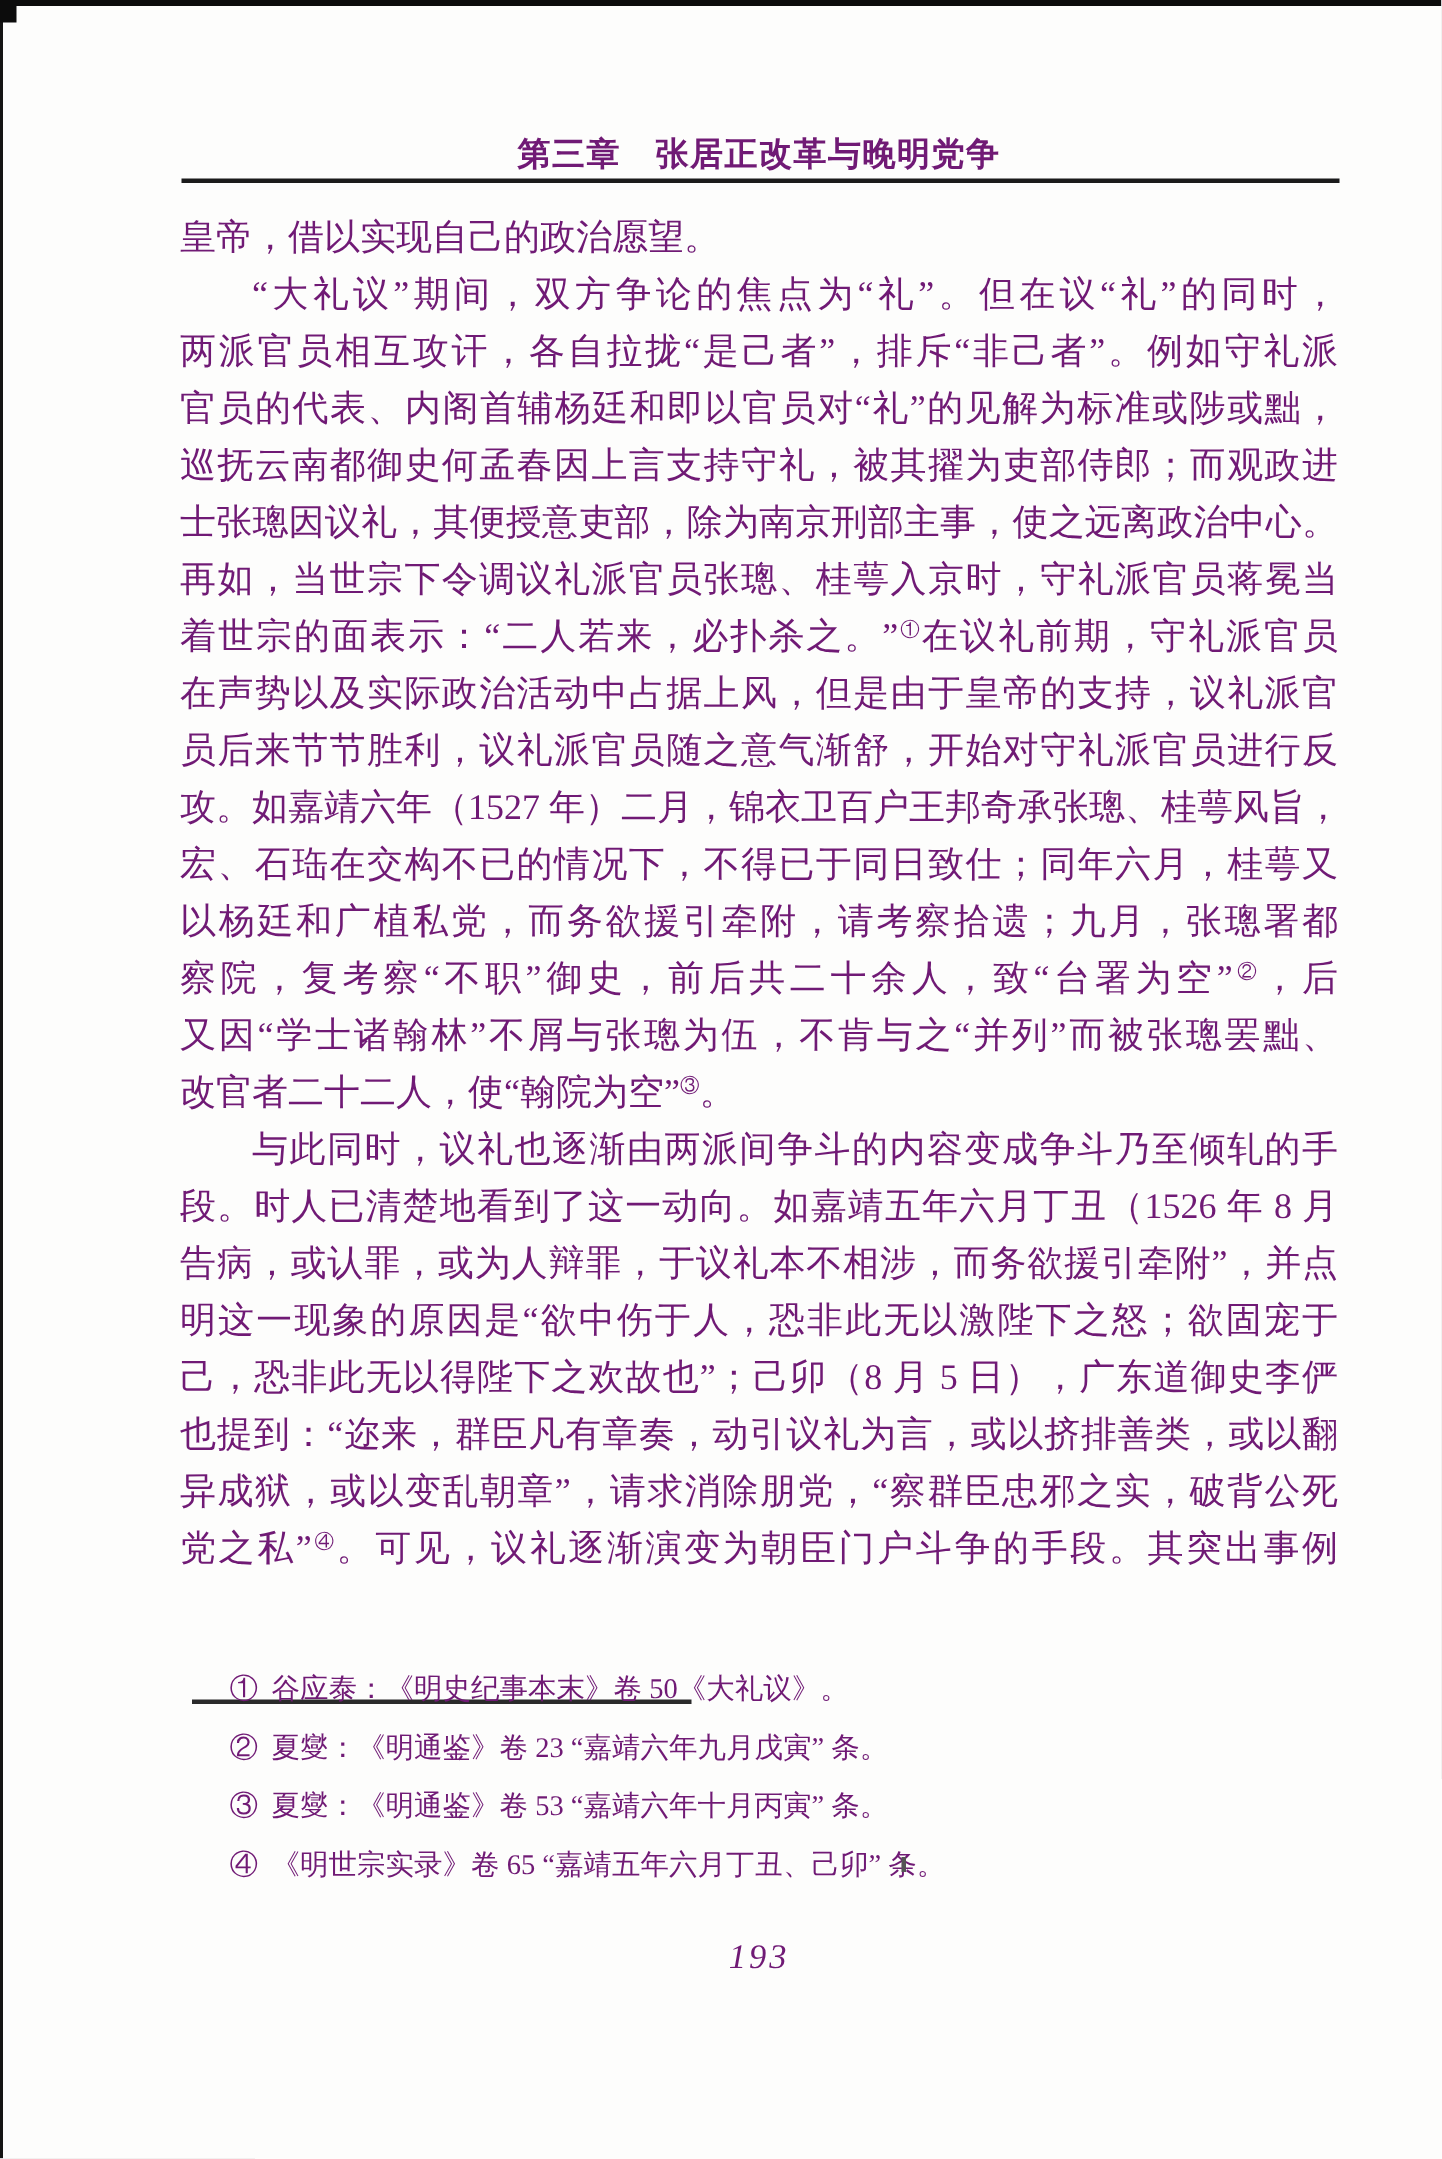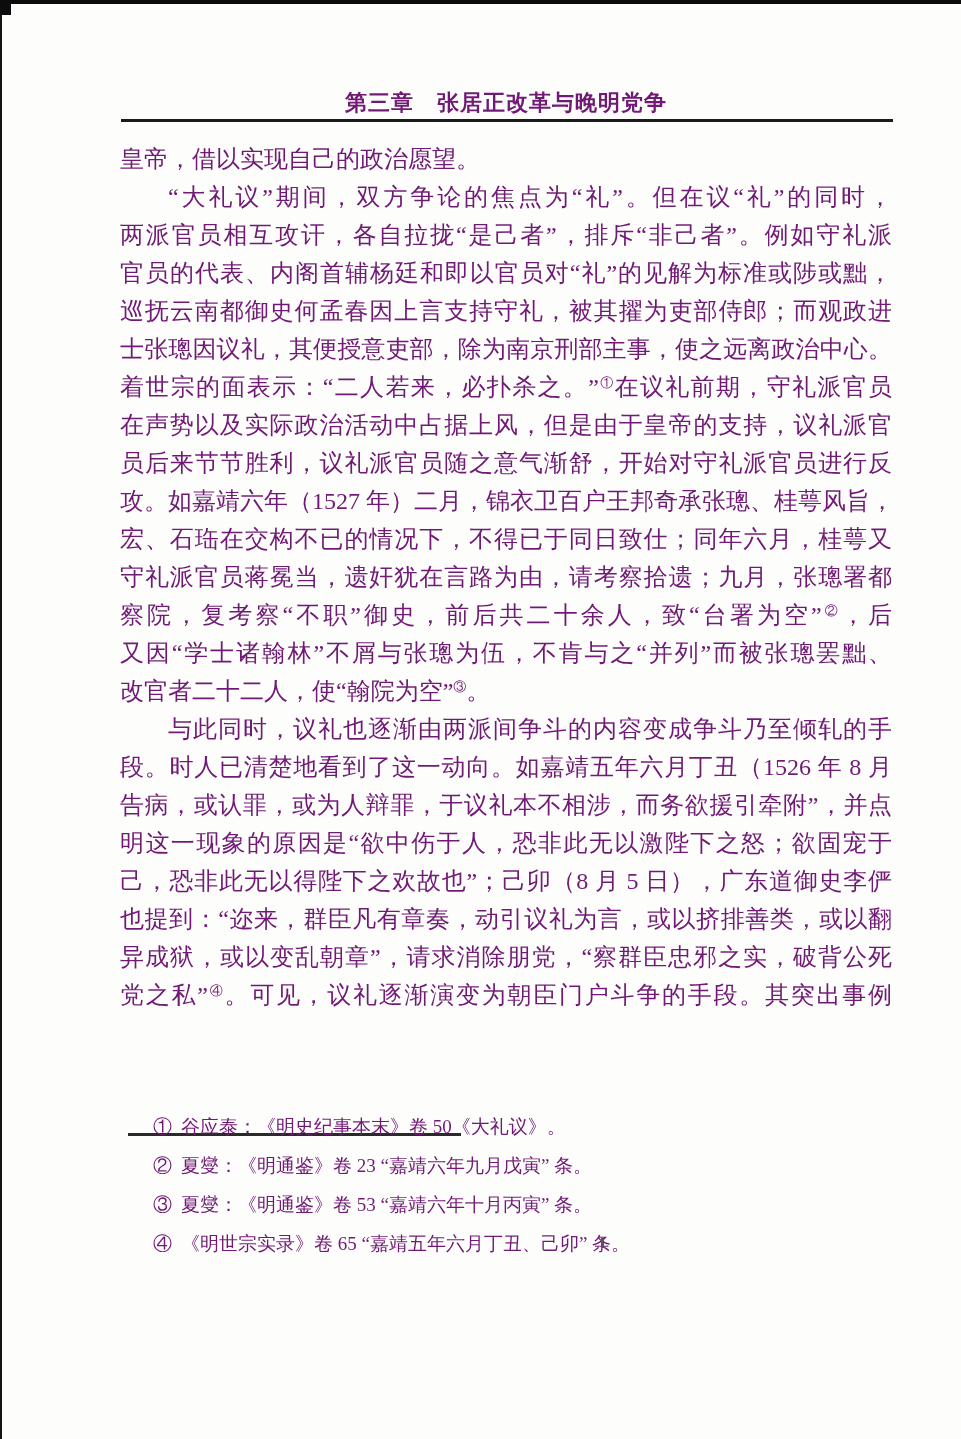--- a/index.html
+++ b/index.html
@@ -65,26 +65,27 @@
   </header>
   <div class="head-rule"></div>
 
   <main class="body-text">
       <div class="line short">皇帝，借以实现自己的政治愿望。</div>
       <div class="line indent">“大礼议”期间，双方争论的焦点为“礼”。但在议“礼”的同时，</div>
       <div class="line">两派官员相互攻讦，各自拉拢“是己者”，排斥“非己者”。例如守礼派</div>
       <div class="line">官员的代表、内阁首辅杨廷和即以官员对“礼”的见解为标准或陟或黜，</div>
       <div class="line">巡抚云南都御史何孟春因上言支持守礼，被其擢为吏部侍郎；而观政进</div>
       <div class="line">士张璁因议礼，其便授意吏部，除为南京刑部主事，使之远离政治中心。</div>
+      <div class="line">再如，当世宗下令调议礼派官员张璁、桂萼入京时，守礼派官员蒋冕当</div>
       <div class="line">着世宗的面表示：“二人若来，必扑杀之。”<sup class="fnref">①</sup>在议礼前期，守礼派官员</div>
       <div class="line">在声势以及实际政治活动中占据上风，但是由于皇帝的支持，议礼派官</div>
       <div class="line">员后来节节胜利，议礼派官员随之意气渐舒，开始对守礼派官员进行反</div>
       <div class="line">攻。如嘉靖六年（1527 年）二月，锦衣卫百户王邦奇承张璁、桂萼风旨，</div>
       <div class="line">宏、石珤在交构不已的情况下，不得已于同日致仕；同年六月，桂萼又</div>
-      <div class="line">守礼派官员蒋冕当，遗奸犹在言路为由，请考察拾遗；九月，张璁署都</div>
+      <div class="line">以杨廷和广植私党，而务欲援引牵附，请考察拾遗；九月，张璁署都</div>
       <div class="line">察院，复考察“不职”御史，前后共二十余人，致“台署为空”<sup class="fnref">②</sup>，后</div>
       <div class="line">又因“学士诸翰林”不屑与张璁为伍，不肯与之“并列”而被张璁罢黜、</div>
       <div class="line short">改官者二十二人，使“翰院为空”<sup class="fnref">③</sup>。</div>
       <div class="line indent">与此同时，议礼也逐渐由两派间争斗的内容变成争斗乃至倾轧的手</div>
       <div class="line">段。时人已清楚地看到了这一动向。如嘉靖五年六月丁丑（1526 年 8 月</div>
       <div class="line">告病，或认罪，或为人辩罪，于议礼本不相涉，而务欲援引牵附”，并点</div>
       <div class="line">明这一现象的原因是“欲中伤于人，恐非此无以激陛下之怒；欲固宠于</div>
       <div class="line">己，恐非此无以得陛下之欢故也”；己卯（8 月 5 日），广东道御史李俨</div>
       <div class="line">也提到：“迩来，群臣凡有章奏，动引议礼为言，或以挤排善类，或以翻</div>
       <div class="line">异成狱，或以变乱朝章”，请求消除朋党，“察群臣忠邪之实，破背公死</div>
@@ -94,13 +95,14 @@
   <div class="footnote-rule"></div>
   <section class="footnotes">
       <div class="footnote"><span class="fnmark">①</span><span>谷应泰：《明史纪事本末》卷 50《大礼议》。</span></div>
       <div class="footnote"><span class="fnmark">②</span><span>夏燮：《明通鉴》卷 23 “嘉靖六年九月戊寅” 条。</span></div>
       <div class="footnote"><span class="fnmark">③</span><span>夏燮：《明通鉴》卷 53 “嘉靖六年十月丙寅” 条。</span></div>
       <div class="footnote"><span class="fnmark">④</span><span>《明世宗实录》卷 65 “嘉靖五年六月丁丑、己卯” 条。</span></div>
     </section>
 
   <div class="speckle"></div>
 
+  <div class="page-number">193</div>
 </div>
 
 </body></html>

